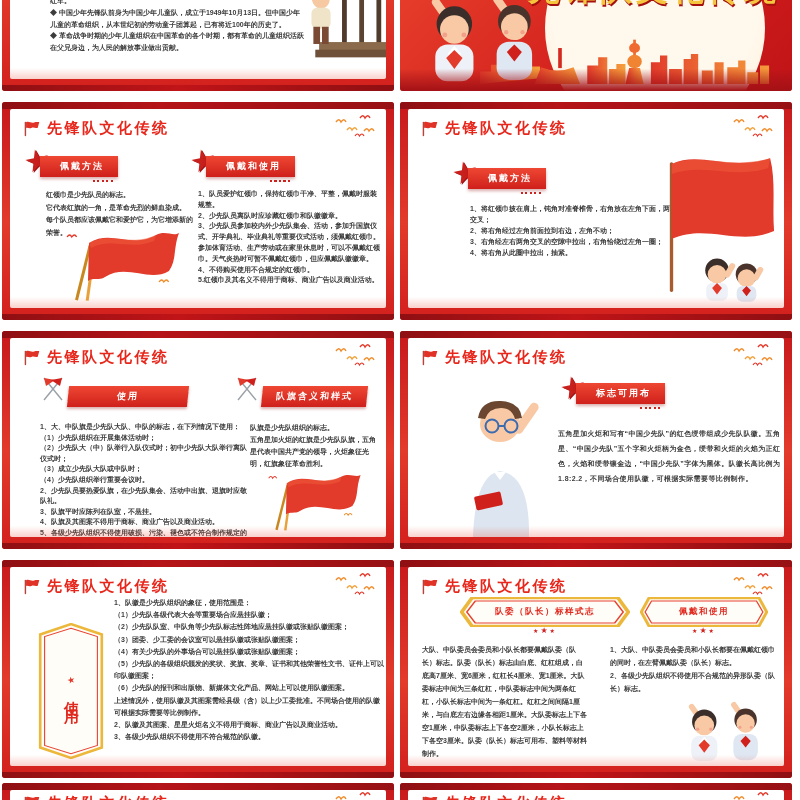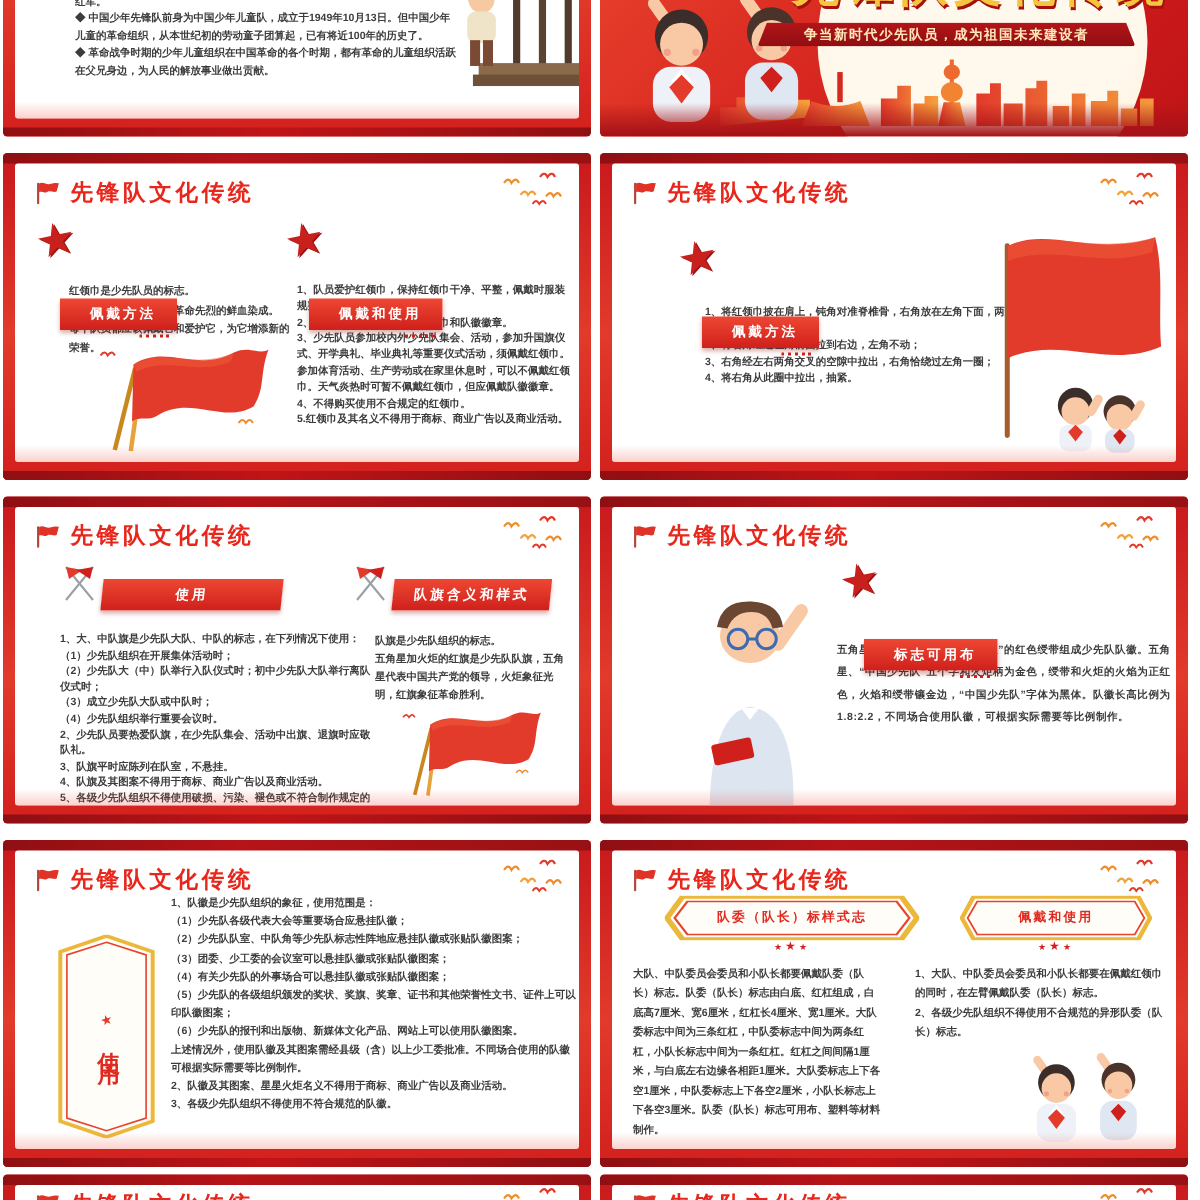--- a/index.html
+++ b/index.html
@@ -26,21 +26,21 @@
   .hdr-t { color:#e8271c; font-weight:bold; font-size:15px; letter-spacing:2.5px; }
   .hdr-part { top:4px; }
   .doves { position:absolute; right:10px; top:6px; width:42px; height:24px; z-index:3; }
 
   .sec { position:absolute; z-index:2; }
   .sec .star { position:absolute; left:-16px; top:-9px; font-size:30px; line-height:1;
                color:#c8201c; transform:rotate(-12deg); text-shadow:1px 1px 0 #9e1215; }
   .sec .bar { position:relative; display:inline-block;
               background:linear-gradient(180deg,#ee4733,#cf201b); color:#fff; font-weight:bold;
               font-size:9px; letter-spacing:2px; padding:4px 14px 4px 20px;
-              box-shadow:0 2px 3px rgba(150,20,15,.35);margin-top:44px; }
+              box-shadow:0 2px 3px rgba(150,20,15,.35); }
   .sec .bar::after { content:""; position:absolute; right:5px; bottom:-5px; width:20px; height:2px;
               background:repeating-linear-gradient(90deg,#cf201b 0 2px, transparent 2px 4.5px); }
 
   .sec2i { position:absolute; width:30px; height:26px; z-index:2; }
   .bar2 { position:absolute; background:linear-gradient(180deg,#ee4733,#cf201b); color:#fff;
           font-weight:bold; font-size:9px; letter-spacing:2px; padding:4px 14px;
           transform:skewX(-6deg); box-shadow:0 2px 3px rgba(150,20,15,.35); z-index:2; }
 
   .lines { position:absolute; color:#3c3c3c; font-weight:bold; font-size:7px; }
   .lines .ln { min-height:1em; }
@@ -200,21 +200,20 @@
       </svg>
   </div>
 </section>
 
 <section class="slide cover" style="left:400px; top:-127px">
   <div class="circle" style="left:145px; top:45px"></div>
   <svg class="illus" style="left:80px; top:165px; width:300px; height:46px">
       <use href="#s-skyline"></use>
     </svg>
   <div class="cov-title" style="left:128px; top:98px">先锋队文化传统</div>
-  <div class="cov-banner" style="left:105px; top:142px; width:252px; height:16px">争当新时代少先队员，成为祖国未来建设者</div>
   <svg class="illus" style="left:8px; top:118px; width:150px; height:96px">
       <use href="#s-kids2"></use>
     </svg>
 </section>
 
 <section class="slide" style="left:2px; top:102px">
   <div class="band"></div>
   <div class="inner">
     <div class="hdr">
       <svg>
@@ -382,21 +381,21 @@
   <div class="inner">
     <div class="hdr">
       <svg>
           <use href="#s-flag"></use>
         </svg>
       <span class="hdr-t">先锋队文化传统</span>
     </div>
     <svg class="doves">
         <use href="#s-doves"></use>
       </svg>
-    <div class="hex" style="left:35px; top:30px; width:170px; height:30px">
+    <div class="hex" style="left:52px; top:30px; width:170px; height:30px">
       <svg class="hexbg" viewBox="0 0 100 30" preserveAspectRatio="none">
           <use href="#s-hexh"></use>
         </svg>
       <span class="ht">队委（队长）标样式志</span>
       <span class="hstars"><span>★</span><span style="font-size:8px">★</span><span>★</span></span>
     </div>
     <div class="hex" style="left:232px; top:30px; width:128px; height:30px">
       <svg class="hexbg" viewBox="0 0 100 30" preserveAspectRatio="none">
           <use href="#s-hexh"></use>
         </svg>

